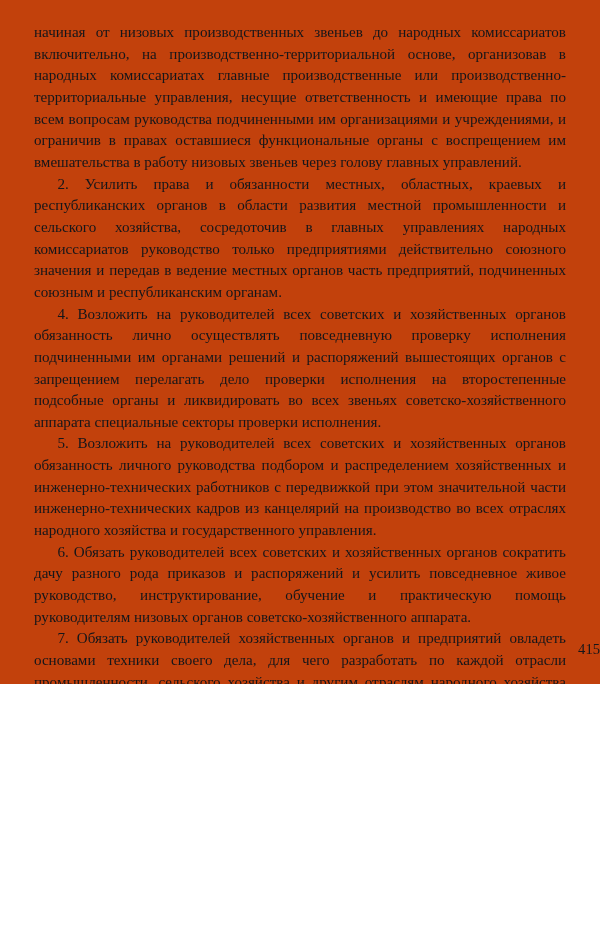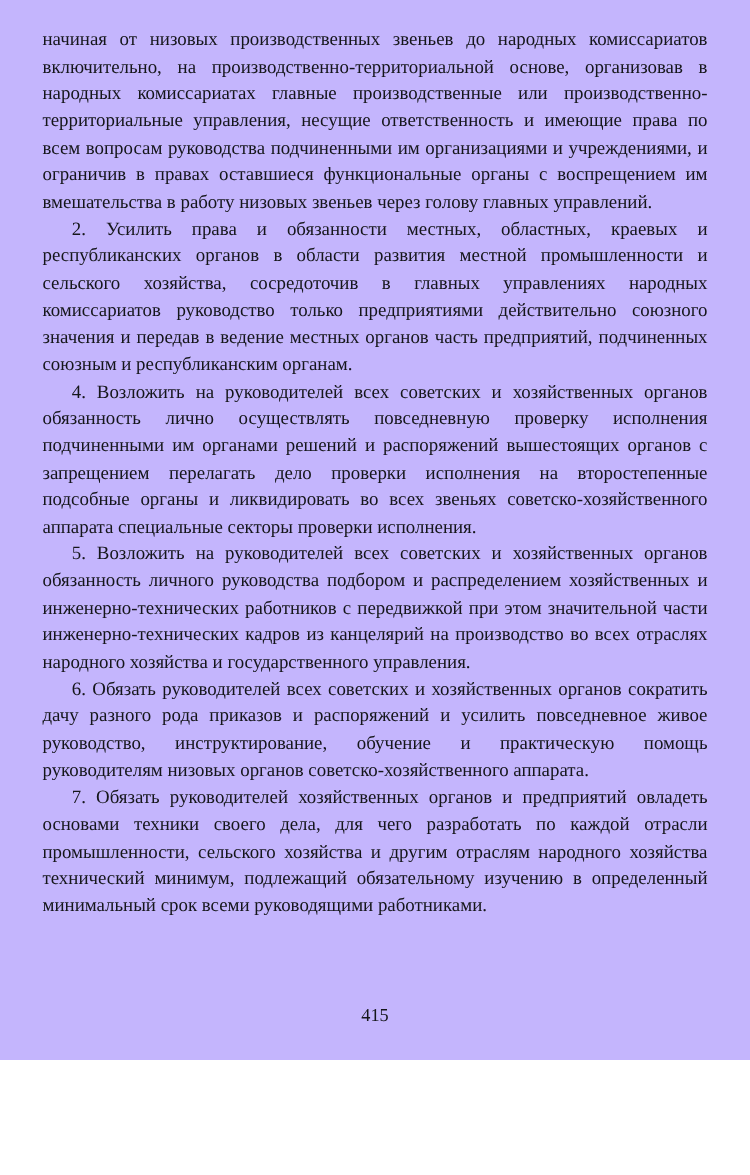--- a/index.html
+++ b/index.html
@@ -8,24 +8,24 @@
   }
   body {
     width: 600px;
     height: 940px;
     background: #ffffff;
     font-family: "Liberation Serif", serif;
   }
   .page {
     position: relative;
     width: 600px;
-    height: 848px;
+    height: 684px;
     box-sizing: border-box;
     padding: 22px 34px 0 34px;
-    background: #c4b5fd;
+    background: #c2410c;
     overflow: hidden;
   }
   .body-text {
     font-size: 15.1px;
     line-height: 1.435;
     color: #15161a;
     text-align: justify;
     text-justify: inter-word;
     -webkit-font-smoothing: antialiased;
   }
@@ -35,21 +35,21 @@
     text-align: justify;
   }
   .para.noindent {
     text-indent: 0;
   }
   .page-number {
     position: absolute;
     left: 0;
     right: 0;
     bottom: 26px;
-    text-align: center;
+    text-align: right;
     font-size: 14.6px;
     color: #15161a;
     font-family: "Liberation Serif", serif;
   }
 </style>
 </head>
 <body>
 
 <div class="page">
   <div class="body-text">

